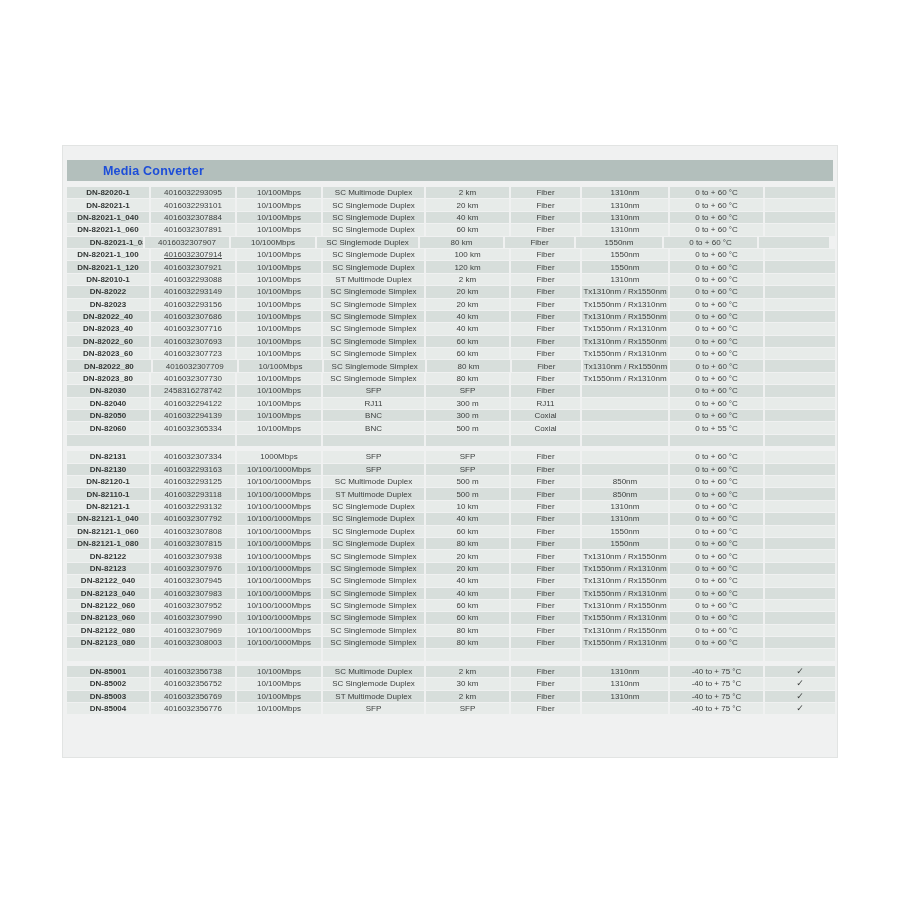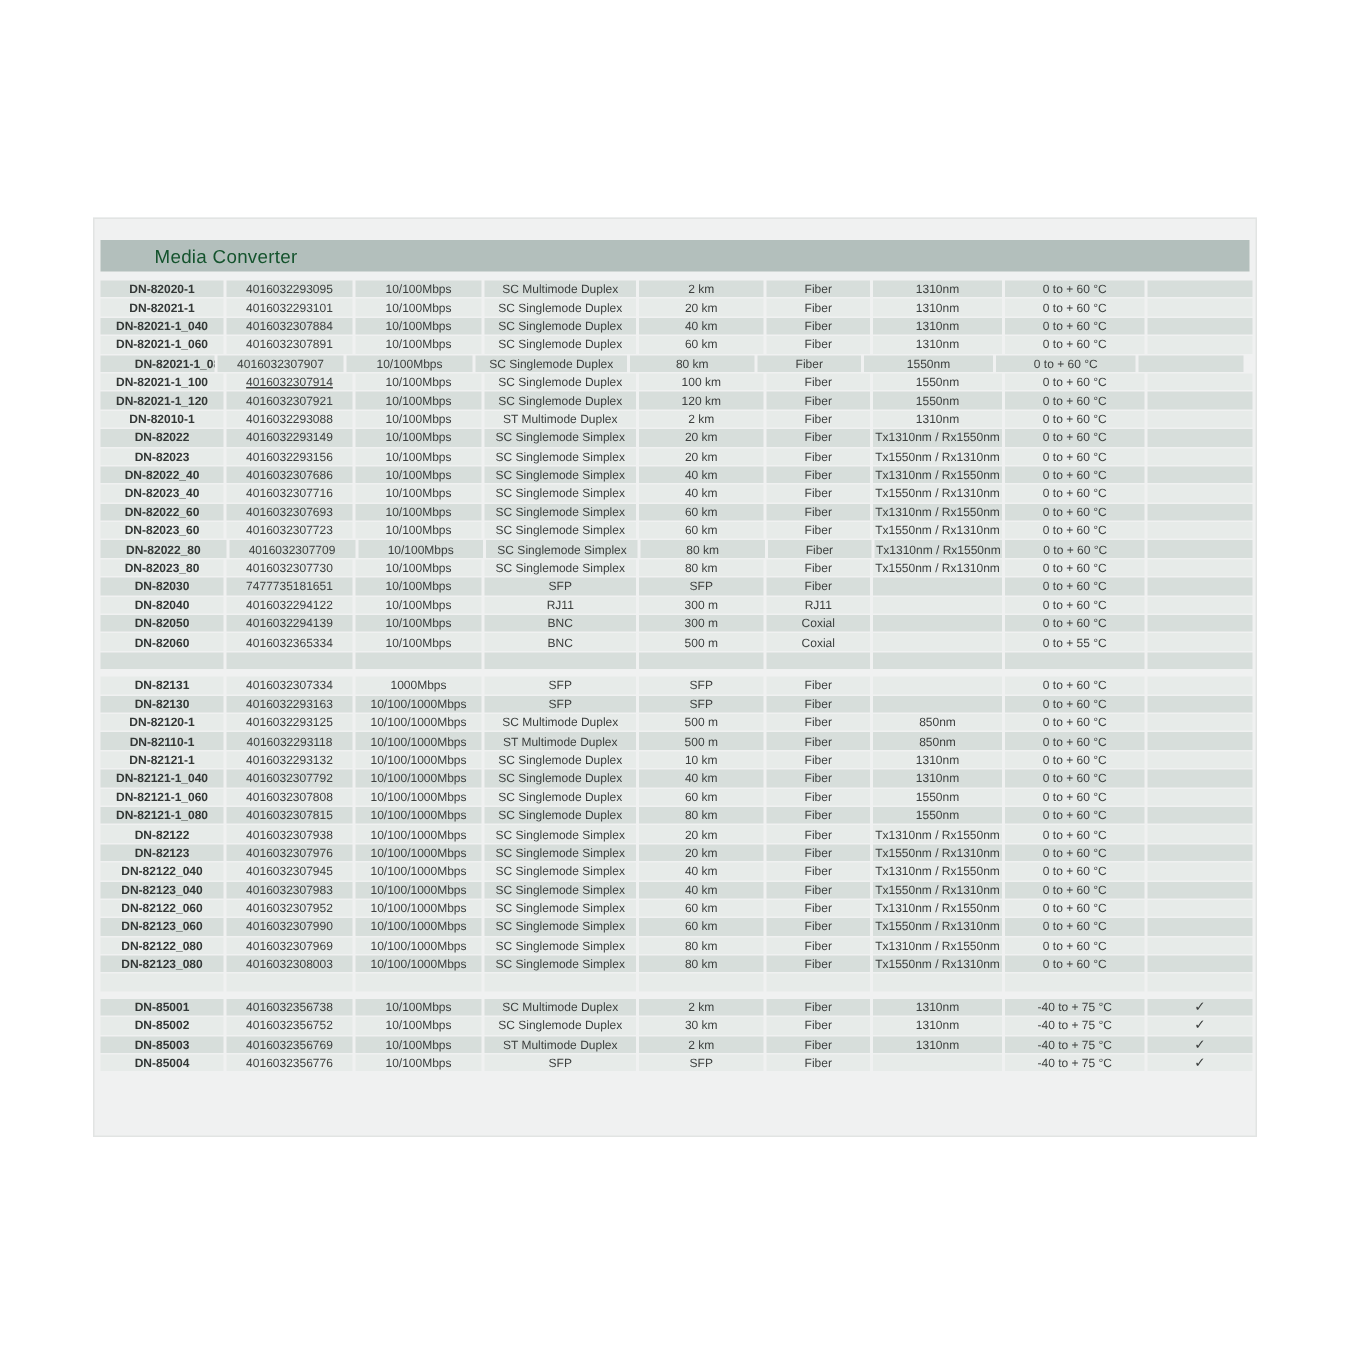--- a/index.html
+++ b/index.html
@@ -21,22 +21,22 @@
   .titlebar {
     height: 21px;
     background: var(--titlebar-bg, #b3bfbc);
     display: flex;
     align-items: center;
     padding-left: 8px;
     margin-bottom: 6px;
   }
   .titlebar span {
     font-size: 12.5px;
-    font-weight: normal;
-    color: #14532d;
+    font-weight: bold;
+    color: #1d4ed8;
     letter-spacing: 0.2px;
     padding-left: 28px;
   }
   .tbl { width: 768px; }
   .row {
     display: flex;
     gap: 2px;
     height: 11.4px;
     margin-bottom: 1px;
   }
@@ -242,21 +242,21 @@
         <div class="cell c2" style="width: 84px;">10/100Mbps</div>
         <div class="cell c3" style="width: 101px;">SC Singlemode Simplex</div>
         <div class="cell c4" style="width: 83px;">80 km</div>
         <div class="cell c5" style="width: 69px;">Fiber</div>
         <div class="cell c6" style="width: 86px;">Tx1550nm / Rx1310nm</div>
         <div class="cell c7" style="width: 93px;">0 to + 60 °C</div>
         <div class="cell c8" style="width: 70px;"></div>
       </div>
       <div class="row dark">
         <div class="cell c0" style="width: 82px;">DN-82030</div>
-        <div class="cell c1" style="width: 84px;">7477735181651</div>
+        <div class="cell c1" style="width: 84px;">2458316278742</div>
         <div class="cell c2" style="width: 84px;">10/100Mbps</div>
         <div class="cell c3" style="width: 101px;">SFP</div>
         <div class="cell c4" style="width: 83px;">SFP</div>
         <div class="cell c5" style="width: 69px;">Fiber</div>
         <div class="cell c6" style="width: 86px;"></div>
         <div class="cell c7" style="width: 93px;">0 to + 60 °C</div>
         <div class="cell c8" style="width: 70px;"></div>
       </div>
       <div class="row light">
         <div class="cell c0" style="width: 82px;">DN-82040</div>

